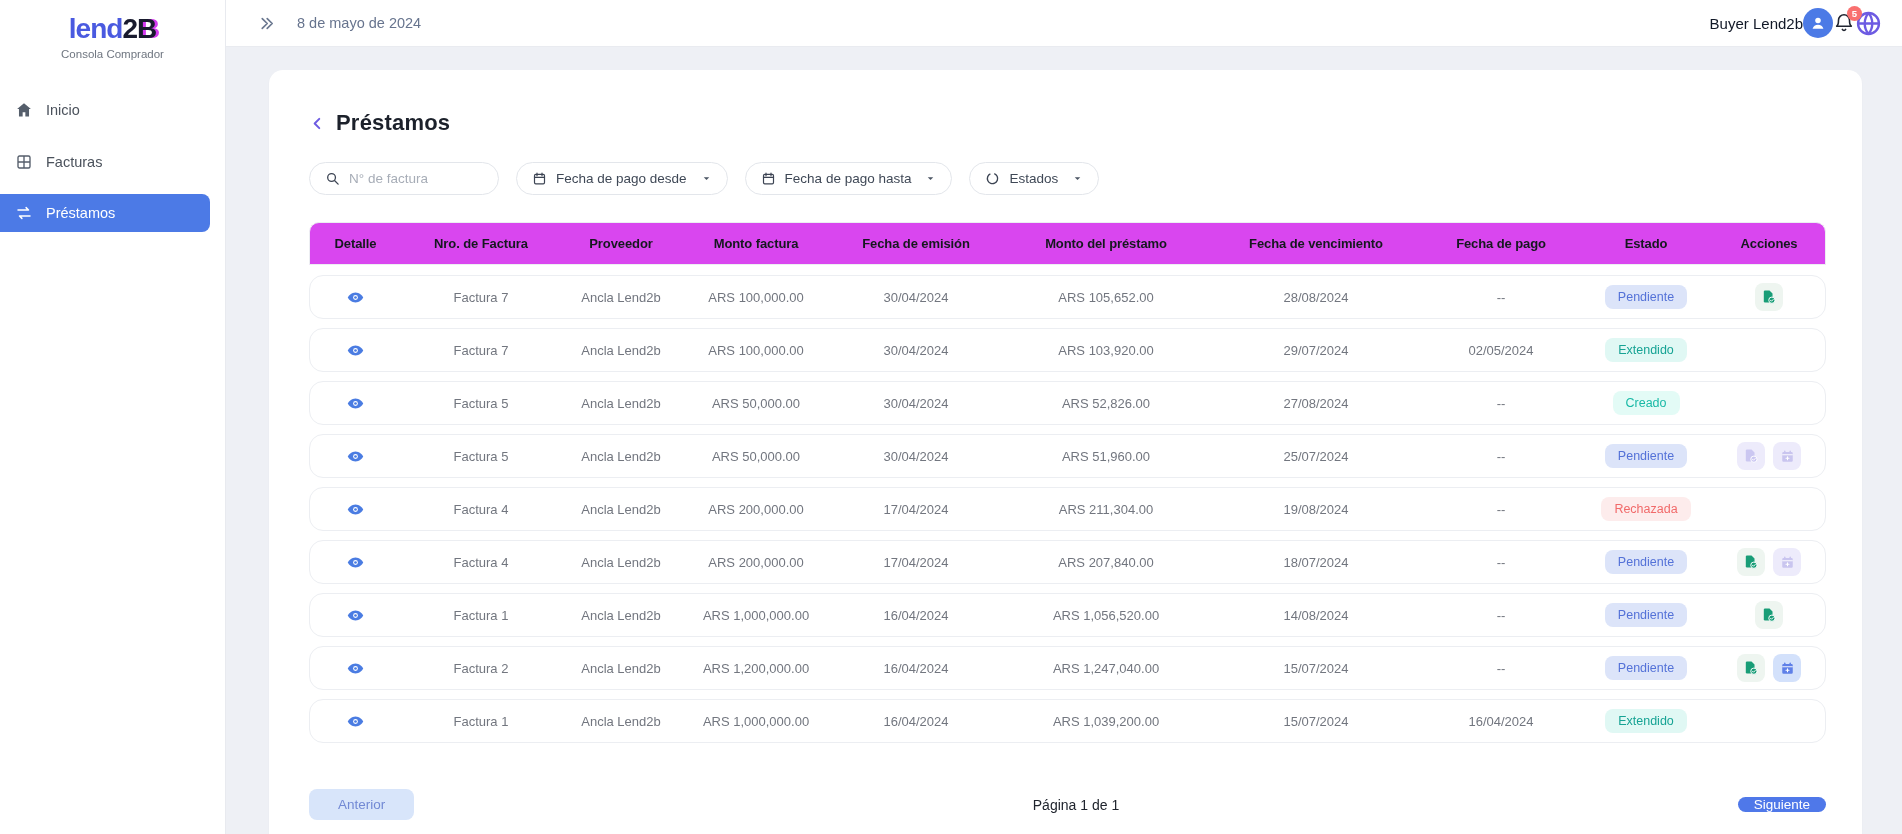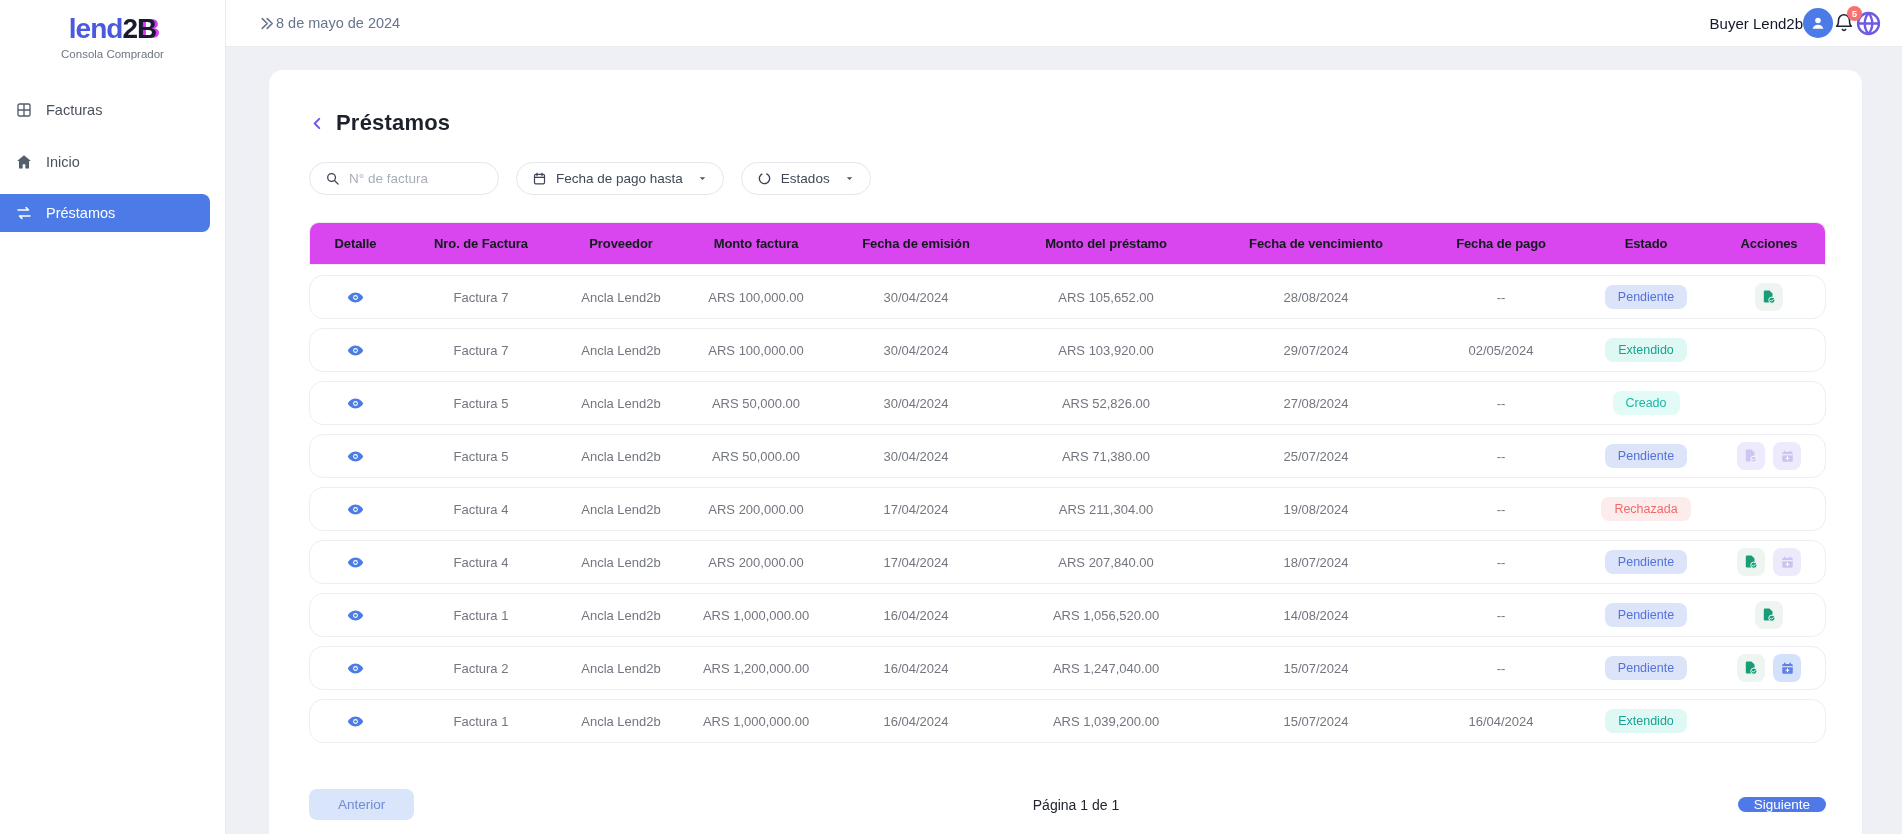--- a/index.html
+++ b/index.html
@@ -18,21 +18,21 @@
   .nav { margin-top:30px; }
   .nav-item { display:flex; align-items:center; gap:13px; height:40px; padding-left:14px;
               color:#4b525c; font-size:14.5px; margin-bottom:12px; cursor:pointer; width:210px; }
   .nav-item.active { background:#4c7ae6; color:#fff; border-radius:0 8px 8px 0; height:38px; font-weight:500; }
   .nav-item .nicon { width:19px; height:19px; display:flex; align-items:center; justify-content:center; }
 
   
   .topbar { position:absolute; left:226px; top:0; width:1676px; height:47px; background:#fff;
             border-bottom:1px solid #e9ebf0; display:flex; align-items:center;
             justify-content:space-between; padding:0 20px 0 32px; z-index:2; }
-  .tb-left { display:flex; align-items:center; gap:1px; }
+  .tb-left { display:flex; align-items:center; gap:22px; }
   .tb-date { font-size:14.5px; color:#67748e; }
   .tb-right { display:flex; align-items:center; }
   .tb-user { font-size:15px; color:#111827; font-weight:500; }
   .avatar { width:30px; height:30px; border-radius:50%; background:#4c7ae6; display:flex;
             align-items:center; justify-content:center; cursor:pointer; }
   .bell-wrap { position:relative; cursor:pointer; margin-top:4px; }
   .bell-badge { position:absolute; top:-6px; right:-7px; min-width:15px; height:15px; border-radius:8px;
                 background:#f9706f; color:#fff; font-size:9.5px; font-weight:700; display:flex;
                 align-items:center; justify-content:center; padding:0 4px; }
   .globe { cursor:pointer; display:flex; }
@@ -82,34 +82,34 @@
 <div class="app">
 
   <aside class="sidebar">
     <div class="logo">
       <span class="p1">lend</span><span class="p2">2</span><span class="p3">B</span>
     </div>
     <div class="logo-sub">Consola Comprador</div>
     <nav class="nav">
       <div class="nav-item">
         <span class="nicon">
+          <svg width="18" height="18" viewBox="0 0 24 24" fill="#555e6b">
+              <path d="M12 3l9.2 7.8h-2.5V20.5h-4.9v-5.6h-3.6v5.6H5.3V10.8H2.8z"></path>
+            </svg>
+        </span>
+        <span>Inicio</span>
+      </div>
+      <div class="nav-item">
+        <span class="nicon">
           <svg width="18" height="18" viewBox="0 0 24 24" fill="none" stroke="#555e6b" stroke-width="1.8">
               <rect x="4" y="4" width="16" height="16" rx="2"></rect>
               <path d="M4 12h16M12 4v16"></path>
             </svg>
         </span>
         <span>Facturas</span>
-      </div>
-      <div class="nav-item">
-        <span class="nicon">
-          <svg width="18" height="18" viewBox="0 0 24 24" fill="#555e6b">
-              <path d="M12 3l9.2 7.8h-2.5V20.5h-4.9v-5.6h-3.6v5.6H5.3V10.8H2.8z"></path>
-            </svg>
-        </span>
-        <span>Inicio</span>
       </div>
       <div class="nav-item active">
         <span class="nicon">
           <svg width="18" height="18" viewBox="0 0 24 24" fill="none" stroke="#fff" stroke-width="2" stroke-linecap="round" stroke-linejoin="round">
               <path d="M4 8h14l-3.2-3.2M20 16H6l3.2 3.2"></path>
             </svg>
         </span>
         <span>Préstamos</span>
       </div>
     </nav>
@@ -161,20 +161,34 @@
     <div class="filters">
       <label class="pill search">
         <span style="display:flex">
           <svg width="15" height="15" viewBox="0 0 24 24" fill="none" stroke="#3c4453" stroke-width="2.1" stroke-linecap="round">
               <circle cx="10.5" cy="10.5" r="6.2"></circle>
               <path d="M15.6 15.6L21 21"></path>
             </svg>
         </span>
         <input placeholder="N° de factura" style="">
       </label>
+      <button class="pill">
+        <span style="display:flex">
+          <svg width="15" height="15" viewBox="0 0 24 24" fill="none" stroke="#3c4453" stroke-width="1.9" stroke-linecap="round">
+              <rect x="4" y="5.5" width="16" height="15" rx="2"></rect>
+              <path d="M8 3.5v4M16 3.5v4M4 10.2h16"></path>
+            </svg>
+        </span>
+        <span>Fecha de pago desde</span>
+        <span class="caret">
+          <svg width="11" height="11" viewBox="0 0 24 24" fill="#4b5563">
+              <path d="M6 9.5l6 6 6-6z"></path>
+            </svg>
+        </span>
+      </button>
       <button class="pill">
         <span style="display:flex">
           <svg width="15" height="15" viewBox="0 0 24 24" fill="none" stroke="#3c4453" stroke-width="1.9" stroke-linecap="round">
               <rect x="4" y="5.5" width="16" height="15" rx="2"></rect>
               <path d="M8 3.5v4M16 3.5v4M4 10.2h16"></path>
             </svg>
         </span>
         <span>Fecha de pago hasta</span>
         <span class="caret">
           <svg width="11" height="11" viewBox="0 0 24 24" fill="#4b5563">
@@ -289,21 +303,21 @@
                 <path fill="#4a7ce2" d="M12 5C6.7 5 2.5 9 1.1 12c1.4 3 5.6 7 10.9 7s9.5-4 10.9-7C21.5 9 17.3 5 12 5z"></path>
                 <circle cx="12" cy="12" r="3.4" fill="#fff"></circle>
                 <circle cx="12" cy="12" r="1.9" fill="#4a7ce2"></circle>
               </svg>
           </button>
         </div>
         <div class="cell c-factura">Factura 5</div>
         <div class="cell c-proveedor">Ancla Lend2b</div>
         <div class="cell c-monto-factura">ARS 50,000.00</div>
         <div class="cell c-emision">30/04/2024</div>
-        <div class="cell c-prestamo">ARS 71,380.00</div>
+        <div class="cell c-prestamo">ARS 51,960.00</div>
         <div class="cell c-vencimiento">25/07/2024</div>
         <div class="cell c-pago">--</div>
         <div class="cell"><span class="badge" style="background: rgb(220, 228, 249); color: rgb(84, 114, 216);">Pendiente</span></div>
         <div class="cell actions">
             <button class="action-btn" style="background: rgb(237, 235, 251); color: rgb(203, 199, 241);">
               <svg width="16" height="16" viewBox="0 0 20 20">
                 <path fill="currentColor" d="M5 1.8h5.6l3.8 3.8v9.8a1.5 1.5 0 0 1-1.5 1.5H5a1.5 1.5 0 0 1-1.5-1.5V3.3A1.5 1.5 0 0 1 5 1.8z"></path>
                 <circle cx="13.6" cy="14" r="3.9" fill="currentColor" stroke="#fff" stroke-width="1.2"></circle>
                 <path d="M11.9 14.1l1.2 1.2 2.2-2.2" stroke="#fff" stroke-width="1.2" fill="none" stroke-linecap="round" stroke-linejoin="round"></path>
               </svg>

